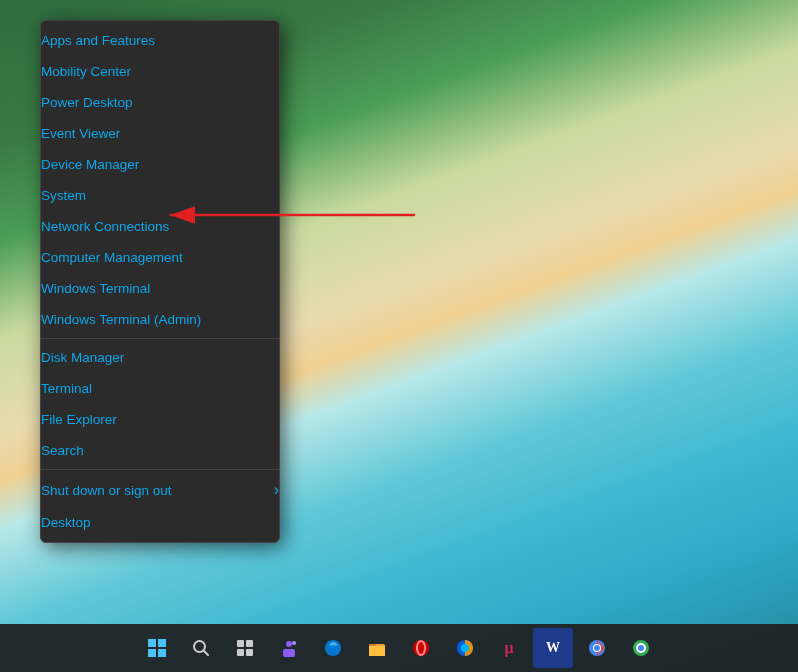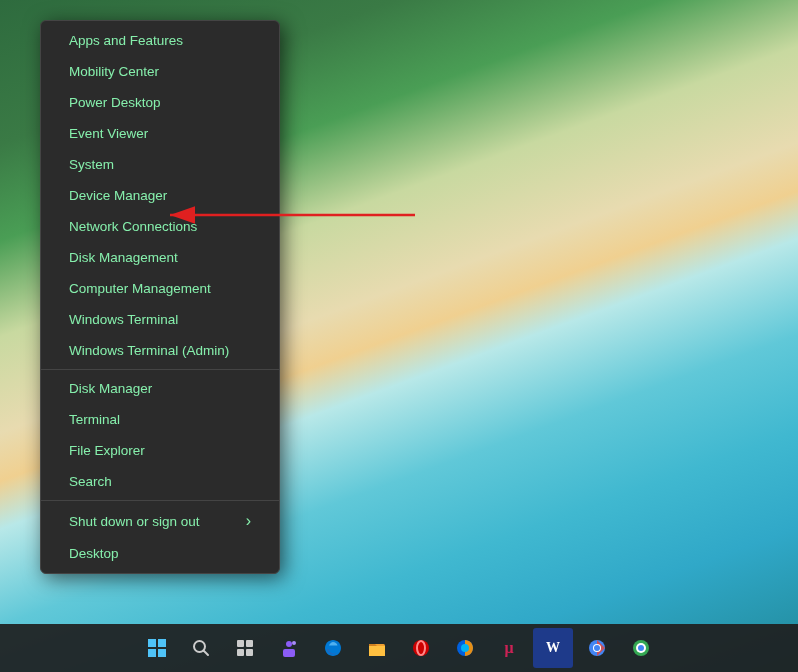--- a/index.html
+++ b/index.html
@@ -55,22 +55,22 @@
       width: 240px;
       background: #2b2b2b;
       border: 1px solid #444;
       border-radius: 6px;
       z-index: 100;
       padding: 4px 0;
       box-shadow: 4px 4px 20px rgba(0,0,0,0.6);
     }
 
     .menu-item {
-      padding: 8px 28px;
-      color: #86efac;
+      padding: 8px 0;
+      color: #0ea5e9;
       font-size: 13.5px;
       cursor: pointer;
       display: flex;
       align-items: center;
       justify-content: space-between;
       white-space: nowrap;
     }
 
     .menu-divider {
       height: 1px;
@@ -99,30 +99,27 @@
     <div class="menu-item">
       <span>Mobility Center</span>
     </div>
     <div class="menu-item">
       <span>Power Desktop</span>
     </div>
     <div class="menu-item">
       <span>Event Viewer</span>
     </div>
     <div class="menu-item">
+      <span>Device Manager</span>
+    </div>
+    <div class="menu-item">
       <span>System</span>
     </div>
     <div class="menu-item">
-      <span>Device Manager</span>
-    </div>
-    <div class="menu-item">
       <span>Network Connections</span>
-    </div>
-    <div class="menu-item">
-      <span>Disk Management</span>
     </div>
     <div class="menu-item">
       <span>Computer Management</span>
     </div>
     <div class="menu-item">
       <span>Windows Terminal</span>
     </div>
     <div class="menu-item">
       <span>Windows Terminal (Admin)</span>
     </div>

